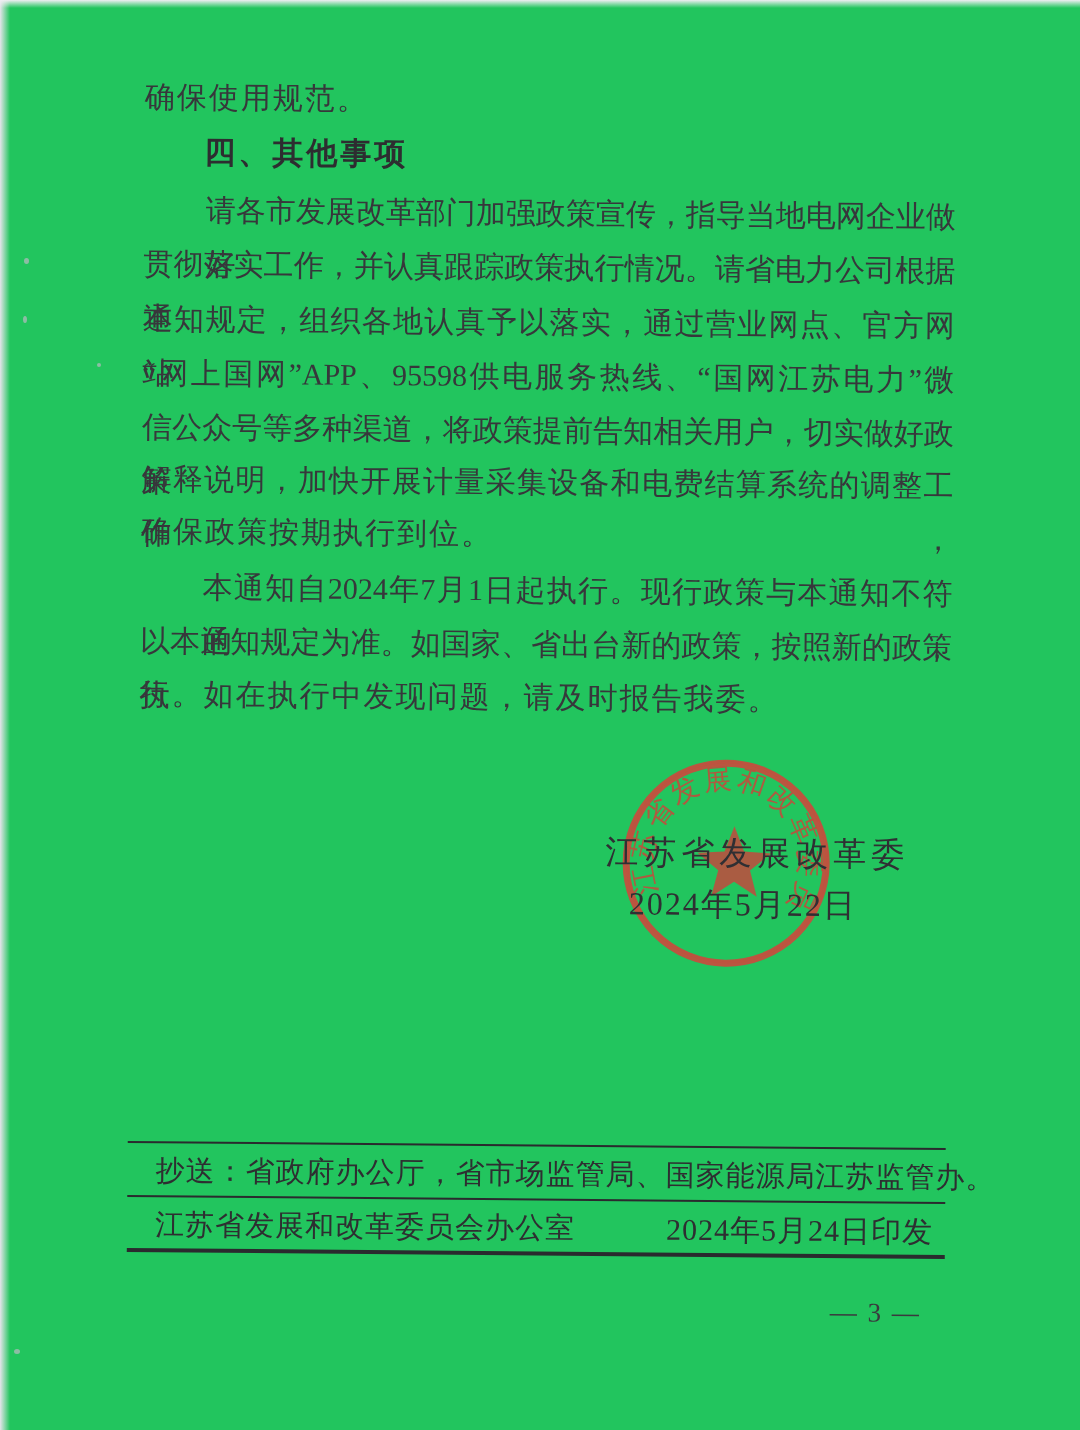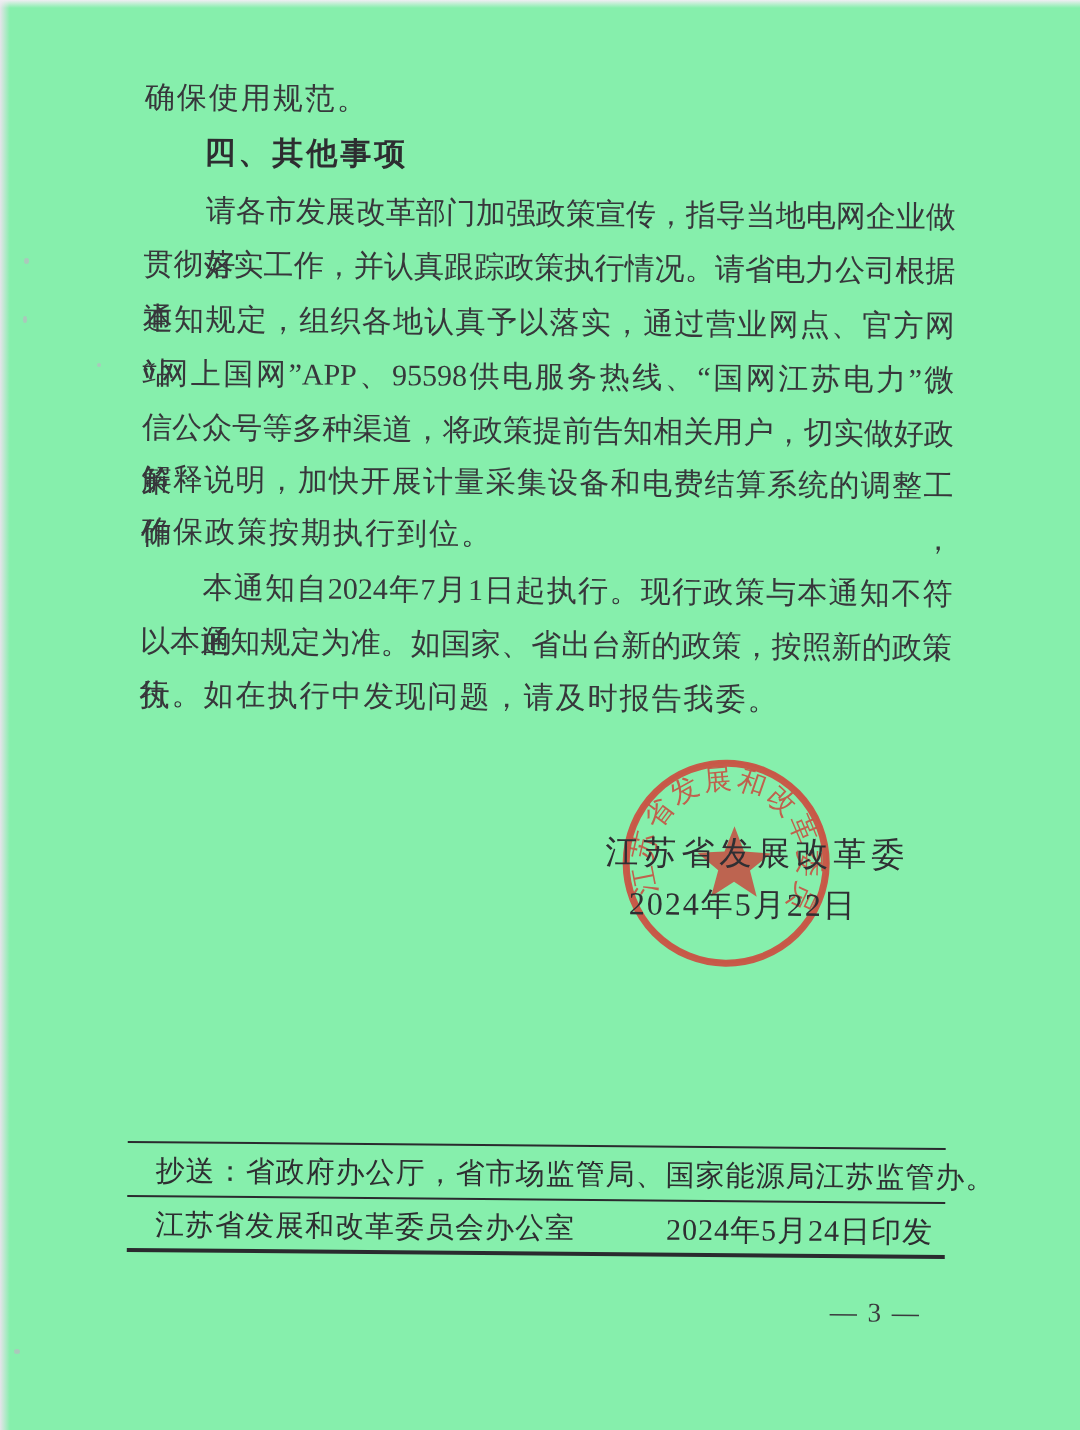--- a/index.html
+++ b/index.html
@@ -3,21 +3,21 @@
 <meta charset="utf-8">
 <style>
   html,body{margin:0;padding:0;}
   body{
     width:1080px;height:1430px;
     background:#ffffff;
     font-family:"Liberation Serif","DejaVu Serif",serif;
     overflow:hidden;position:relative;
   }
   #paper{
-    position:absolute;inset:0;background:#86efac;
+    position:absolute;inset:0;background:#22c55e;
   }
   .edge-left{
     position:absolute;left:0;top:0;bottom:0;width:10px;
     background:linear-gradient(to right,#e6e4eb,rgba(251,250,251,0));
   }
   .edge-top{
     position:absolute;left:0;top:0;right:0;height:8px;
     background:linear-gradient(to bottom,#f0eef3,rgba(251,250,251,0));
   }
   .speck{position:absolute;background:#b9b9c2;border-radius:50%;opacity:.7;}

